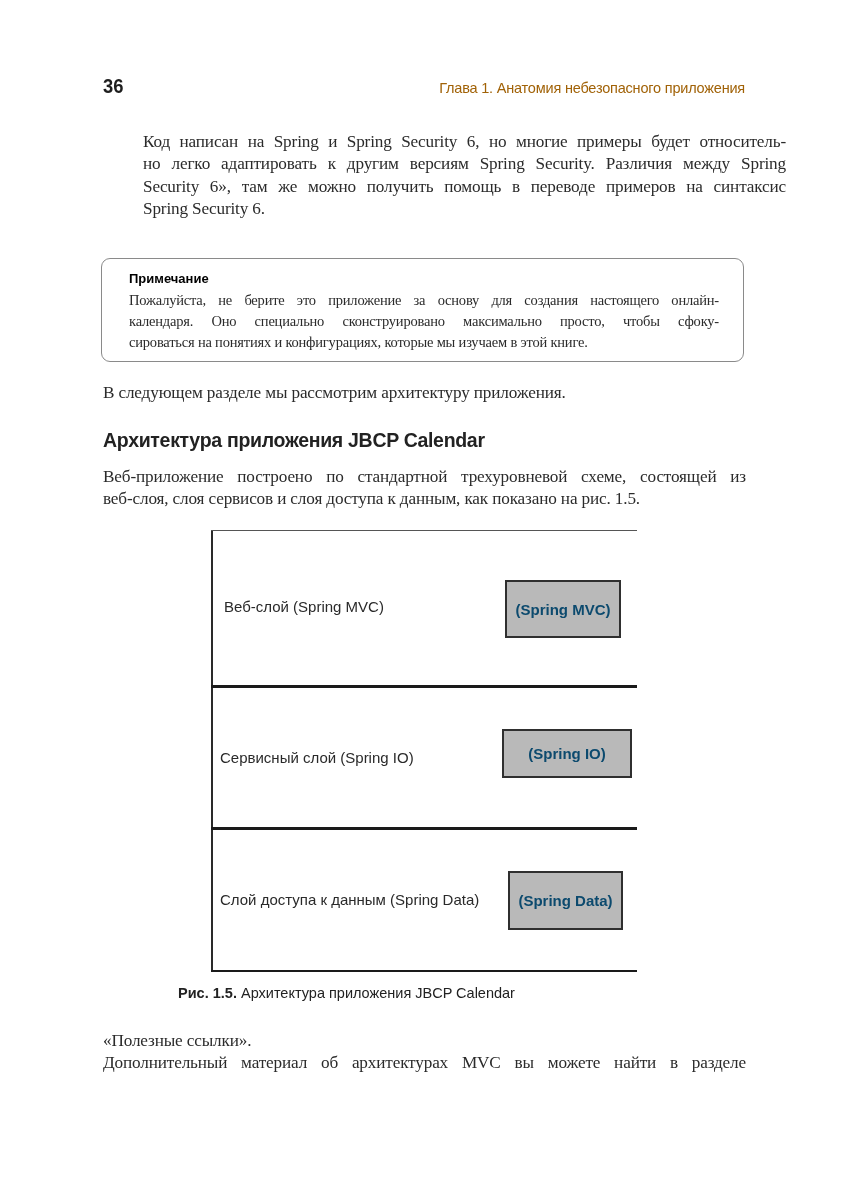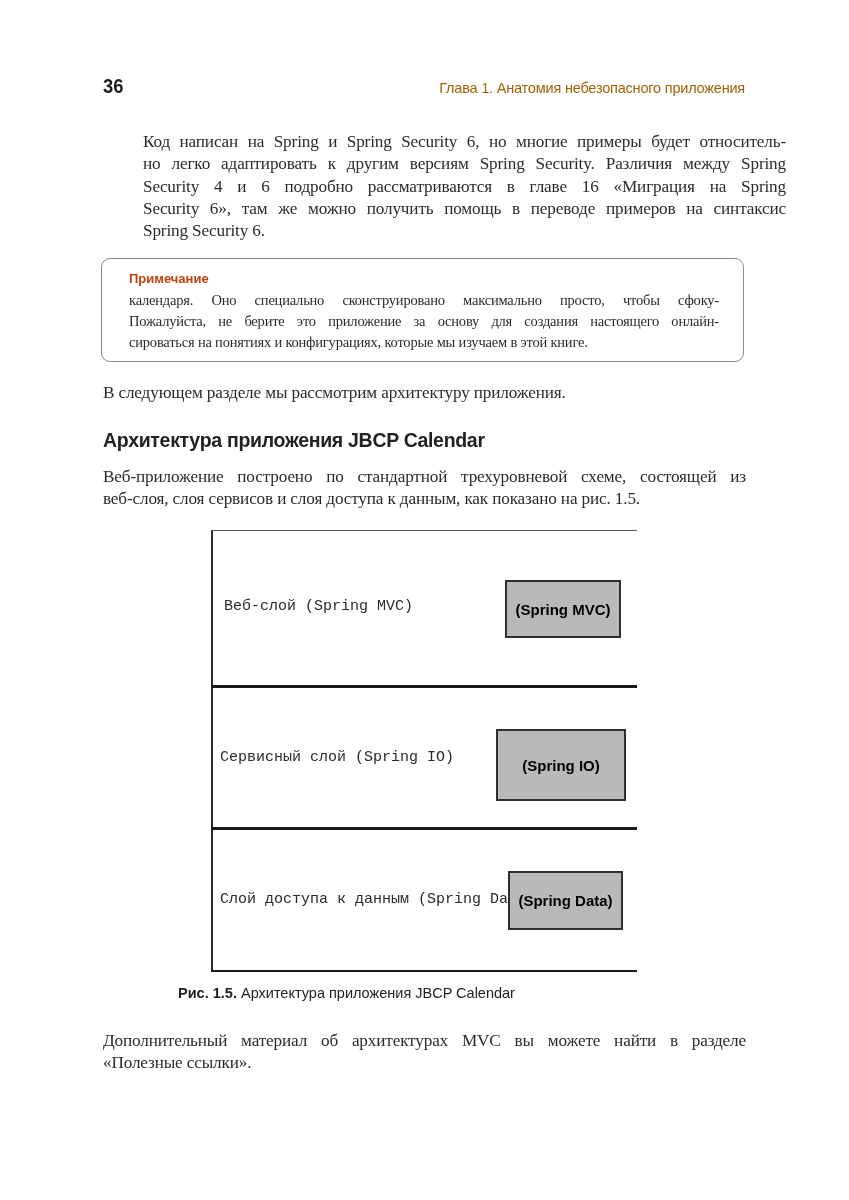--- a/index.html
+++ b/index.html
@@ -27,21 +27,21 @@
     }
     .para .line { display: block; white-space: nowrap; text-align-last: justify; }
     .para .line.last { text-align-last: left; }
 
     .note-box {
       position: absolute; left: 101px; top: 258px; width: 643px; height: 104px;
       border: 1.3px solid #8a8a8a; border-radius: 9px; box-sizing: border-box;
     }
     .note-title {
       position: absolute; left: 27px; top: 12px;
-      font-family: "Liberation Sans", sans-serif; font-weight: bold; font-size: 13px; color: #c2410c;
+      font-family: "Liberation Sans", sans-serif; font-weight: bold; font-size: 13px; color: #000000;
     }
     .note-text {
       position: absolute; left: 27px; top: 31px; width: 590px;
       font-family: "Liberation Serif", serif; font-size: 14.5px; line-height: 21px; color: #2b2b2b;
       letter-spacing: -0.2px;
     }
     .note-text .line { display: block; white-space: nowrap; text-align: justify; text-align-last: justify; }
     .note-text .line.last { text-align-last: left; font-family: Liberation Serif, serif; }
 
     .section-heading {
@@ -52,56 +52,55 @@
 
     
     .diagram { position: absolute; left: 211px; top: 530px; width: 426px; height: 442px; }
     .diagram .vline { position: absolute; left: 0; top: 0; width: 1.6px; height: 442px; background: #2a2a2a; }
     .diagram .hline { position: absolute; left: 0; width: 426px; background: #1a1a1a; }
     .diagram .hline.top { top: 0; height: 1.3px; background: #555; }
     .diagram .hline.mid1 { top: 155px; height: 3px; }
     .diagram .hline.mid2 { top: 297px; height: 3px; }
     .diagram .hline.bottom { top: 440px; height: 2px; }
     .layer-label {
-      position: absolute; font-family: Liberation Mono, monospace; font-size: 15px; color: #2a2a2a;
+      position: absolute; font-family: Liberation Sans, sans-serif; font-size: 15px; color: #2a2a2a;
       white-space: nowrap;
     }
     .layer-box {
       position: absolute; background: #b9b9b9; border: 2px solid #2f2f2f; box-sizing: border-box;
-      font-family: "Liberation Sans", sans-serif; font-weight: bold; font-size: 15px; color: #000000;
+      font-family: "Liberation Sans", sans-serif; font-weight: bold; font-size: 15px; color: #0c4a6e;
       display: flex; align-items: center; justify-content: center; white-space: nowrap;
     }
 
     .caption {
       position: absolute; left: 0; width: 693px; top: 985px; text-align: center;
       font-family: "Liberation Sans", sans-serif; font-size: 14.5px; color: #222;
     }
     .caption b { font-weight: bold; }
   </style>
 </head>
 <body>
 
 <div>
 
   <div class="page-number">36</div>
   <div class="running-header">Глава 1. Анатомия небезопасного приложения</div>
 
   <div class="para" style="top:131px;margin-left:40px;">
     <span class="line">Код написан на Spring и Spring Security 6, но многие примеры будет относитель-</span>
     <span class="line">но легко адаптировать к другим версиям Spring Security. Различия между Spring</span>
-    <span class="line">Security 4 и 6 подробно рассматриваются в главе 16 «Миграция на Spring</span>
     <span class="line">Security 6», там же можно получить помощь в переводе примеров на синтаксис</span>
     <span class="line last">Spring Security 6.</span>
   </div>
 
   <div class="note-box">
     <div class="note-title">Примечание</div>
     <div class="note-text">
+      <span class="line">Пожалуйста, не берите это приложение за основу для создания настоящего онлайн-</span>
       <span class="line">календаря. Оно специально сконструировано максимально просто, чтобы сфоку-</span>
-      <span class="line">Пожалуйста, не берите это приложение за основу для создания настоящего онлайн-</span>
       <span class="line last">сироваться на понятиях и конфигурациях, которые мы изучаем в этой книге.</span>
     </div>
   </div>
 
   <div class="para" style="top:382px;">
     <span class="line last">В следующем разделе мы рассмотрим архитектуру приложения.</span>
   </div>
 
   <div class="section-heading">Архитектура приложения JBCP Calendar</div>
 
@@ -114,28 +113,28 @@
     <div class="vline"></div>
     <div class="hline top"></div>
     <div class="hline mid1"></div>
     <div class="hline mid2"></div>
     <div class="hline bottom"></div>
 
     <div class="layer-label" style="left:13px; top:68px;">Веб-слой (Spring MVC)</div>
     <div class="layer-box" style="left:294px; top:50px; width:116px; height:58px;">(Spring MVC)</div>
 
     <div class="layer-label" style="left:9px; top:219px;">Сервисный слой (Spring IO)</div>
-    <div class="layer-box" style="left:285px; top:199px; width:130px; height:72px;">(Spring IO)</div>
+    <div class="layer-box" style="left:291px; top:199px; width:130px; height:49px;">(Spring IO)</div>
 
     <div class="layer-label" style="left:9px; top:361px;">Слой доступа к данным (Spring Data)</div>
     <div class="layer-box" style="left:297px; top:341px; width:115px; height:59px;">(Spring Data)</div>
   </div>
 
   <div class="caption">
     <b>Рис. 1.5.</b><span> Архитектура приложения JBCP Calendar</span>
   </div>
 
   <div class="para" style="top:1030px;">
+    <span class="line last">«Полезные ссылки».</span>
     <span class="line">Дополнительный материал об архитектурах MVC вы можете найти в разделе</span>
-    <span class="line last">«Полезные ссылки».</span>
   </div>
 
 </div>
 
 </body></html>

